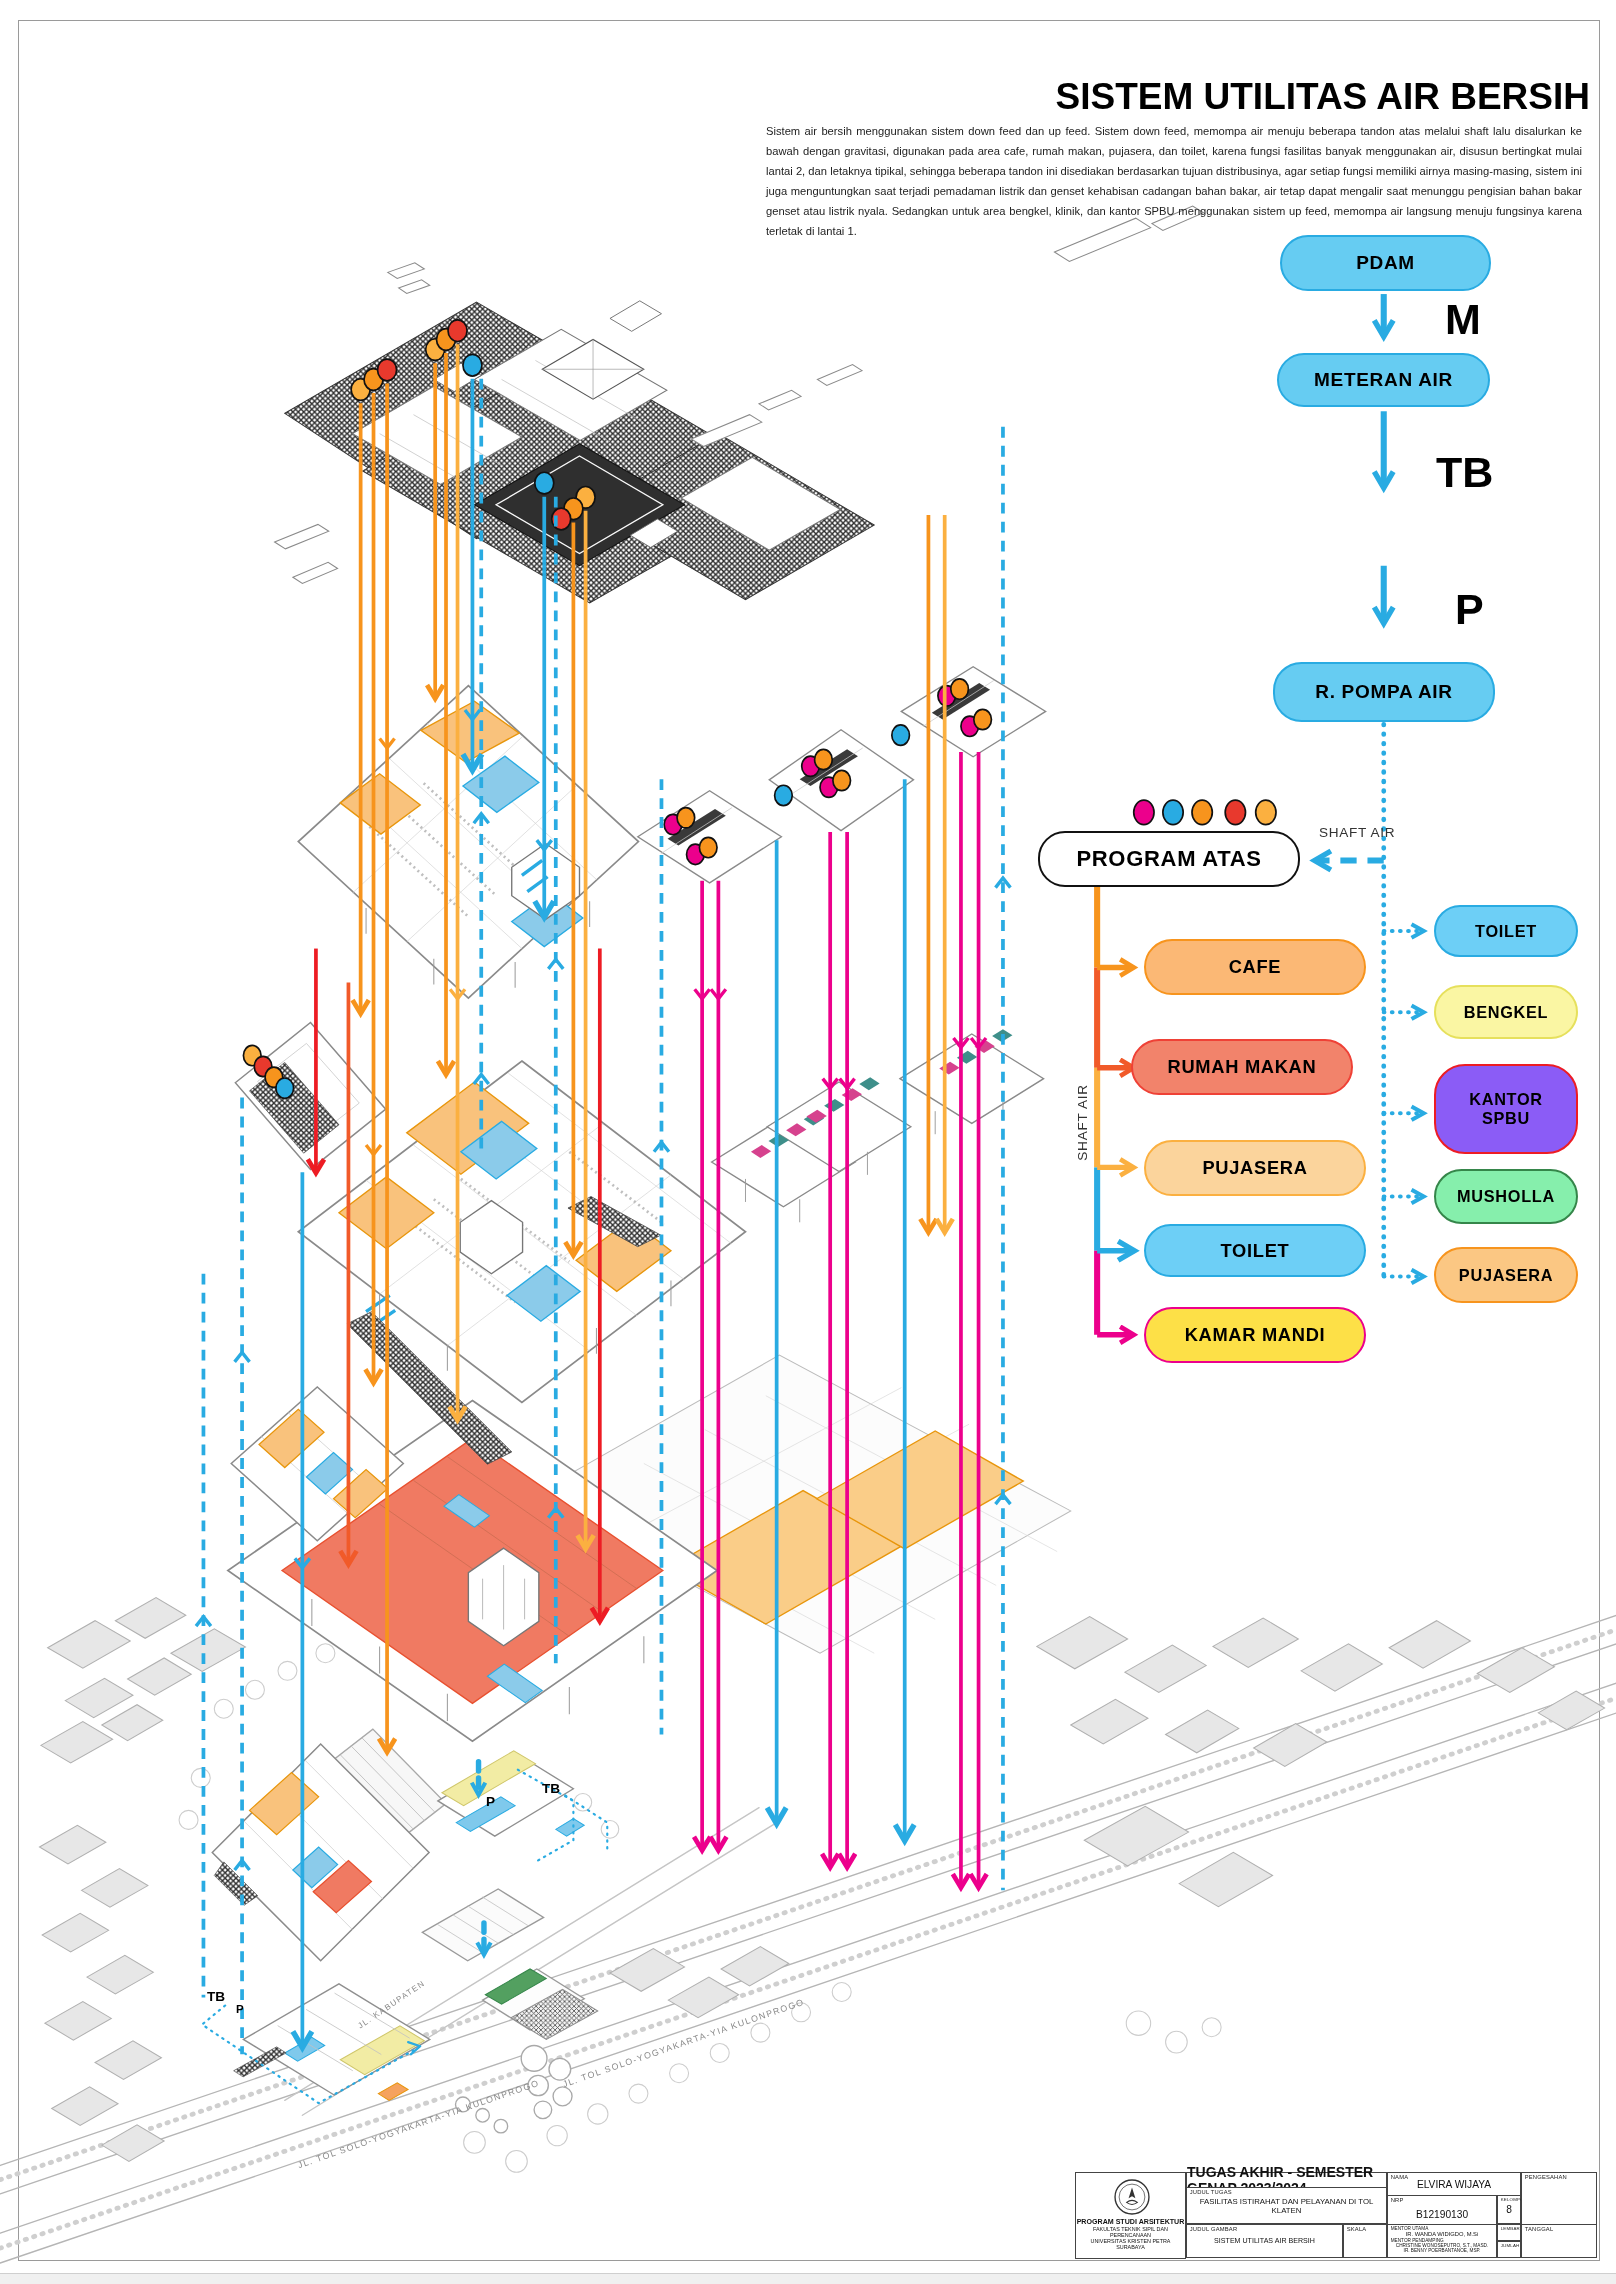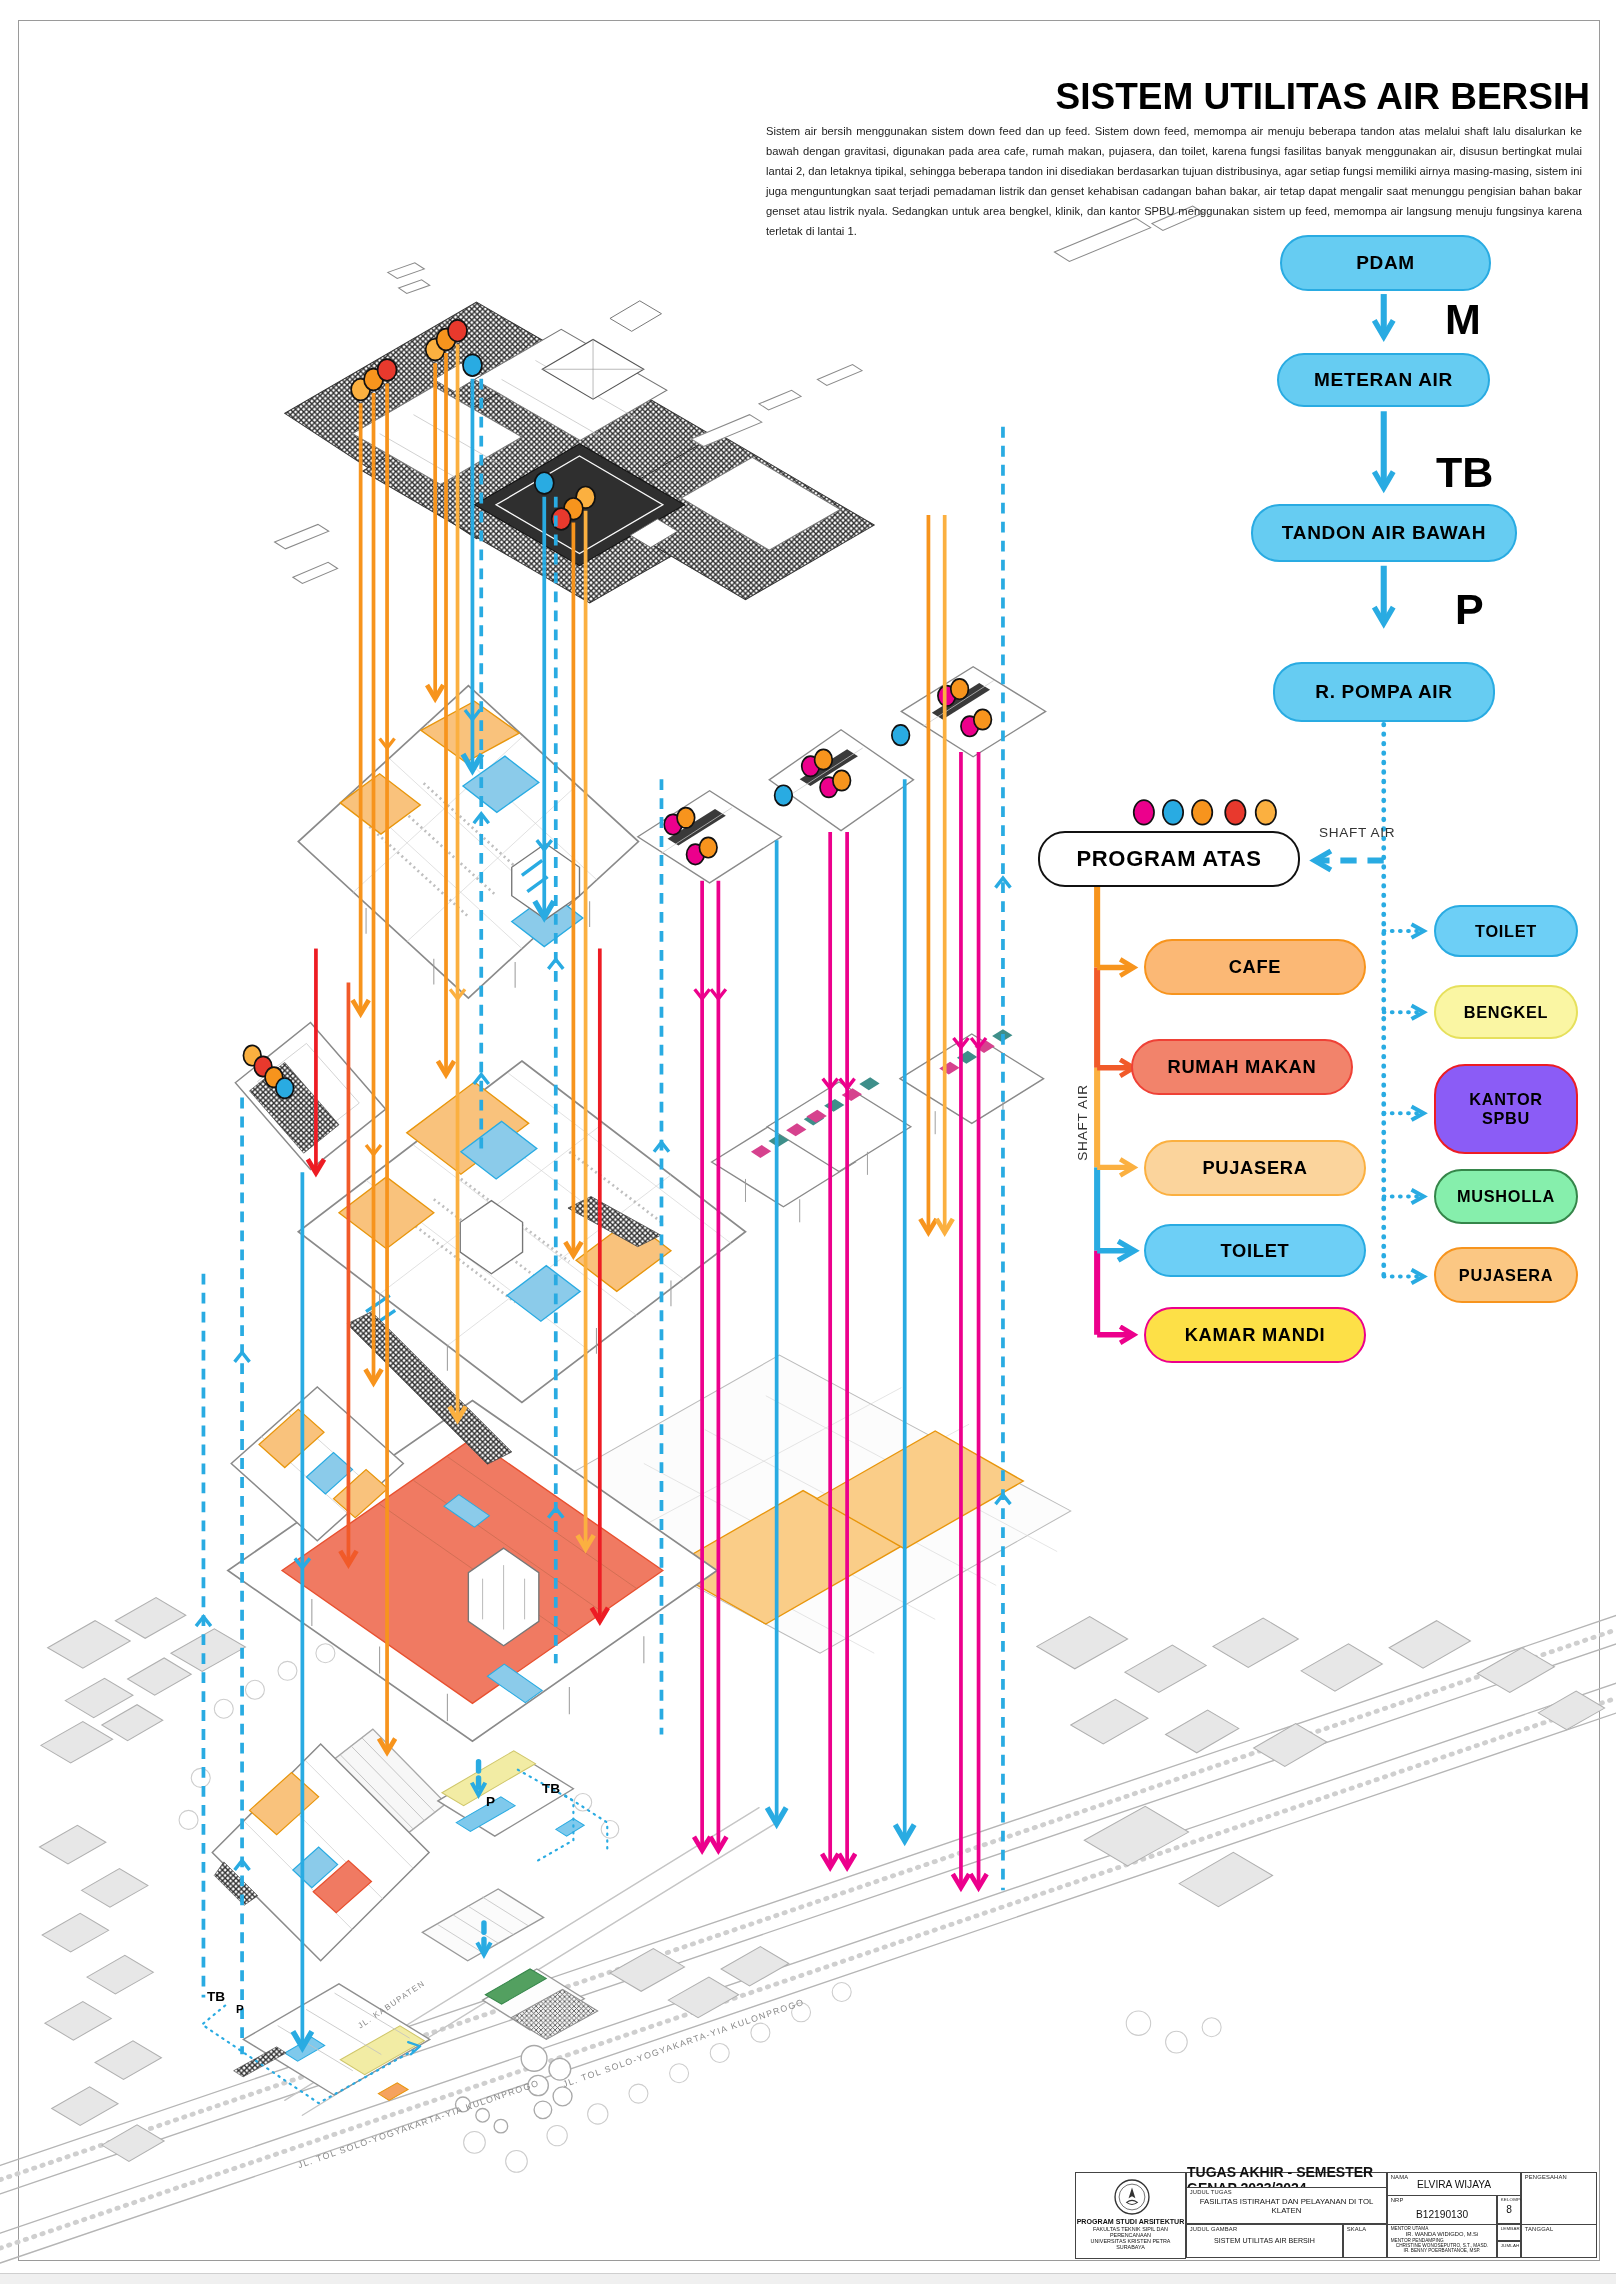--- a/index.html
+++ b/index.html
@@ -554,21 +554,20 @@
     </g>
   </svg>
 
   <h1 class="title">SISTEM UTILITAS AIR BERSIH</h1>
   <p class="intro">Sistem air bersih menggunakan sistem down feed dan up feed. Sistem down feed, memompa air menuju beberapa tandon atas melalui shaft lalu disalurkan ke bawah dengan gravitasi, digunakan pada area cafe, rumah makan, pujasera, dan toilet, karena fungsi fasilitas banyak menggunakan air, disusun bertingkat mulai lantai 2, dan letaknya tipikal, sehingga beberapa tandon ini disediakan berdasarkan tujuan distribusinya, agar setiap fungsi memiliki airnya masing-masing, sistem ini juga menguntungkan saat terjadi pemadaman listrik dan genset kehabisan cadangan bahan bakar, air tetap dapat mengalir saat menunggu pengisian bahan bakar genset atau listrik nyala. Sedangkan untuk area bengkel, klinik, dan kantor SPBU menggunakan sistem up feed, memompa air langsung menuju fungsinya karena  terletak di lantai 1.</p>
 
   <div class="fbox pill bluebox" style="left:1280px;top:235px;width:211px;height:56px;font-size:19px;">PDAM</div>
   <div class="bigletter" style="left:1445px;top:298px;">M</div>
   <div class="fbox pill bluebox" style="left:1277px;top:353px;width:213px;height:54px;font-size:19px;">METERAN AIR</div>
   <div class="bigletter" style="left:1436px;top:451px;">TB</div>
-  <div class="fbox pill bluebox" style="left:1251px;top:504px;width:266px;height:58px;font-size:19px;">TANDON AIR BAWAH</div>
   <div class="bigletter" style="left:1455px;top:588px;">P</div>
   <div class="fbox pill bluebox" style="left:1273px;top:634px;width:222px;height:60px;font-size:19px;margin-top:28px;">R. POMPA AIR</div>
 
   <div class="shaftlabel" style="left:1319px;top:825px;">SHAFT AIR</div>
   <div class="fbox whitebox" style="left:1038px;top:831px;width:262px;height:56px;font-size:22px;border-radius:27px;">PROGRAM ATAS</div>
 
   <div class="shaftlabel rot90" style="left:1038px;top:1115px;width:88px;text-align:center;">SHAFT AIR</div>
 
   <div class="fbox pill" style="left:1144px;top:939px;width:222px;height:56px;font-size:18.3px;background:#FBB875;border:2px solid #F7941D;">CAFE</div>
   <div class="fbox pill" style="left:1131px;top:1039px;width:222px;height:56px;font-size:18.3px;background:#F2836B;border:2px solid #EF4136;">RUMAH MAKAN</div>

